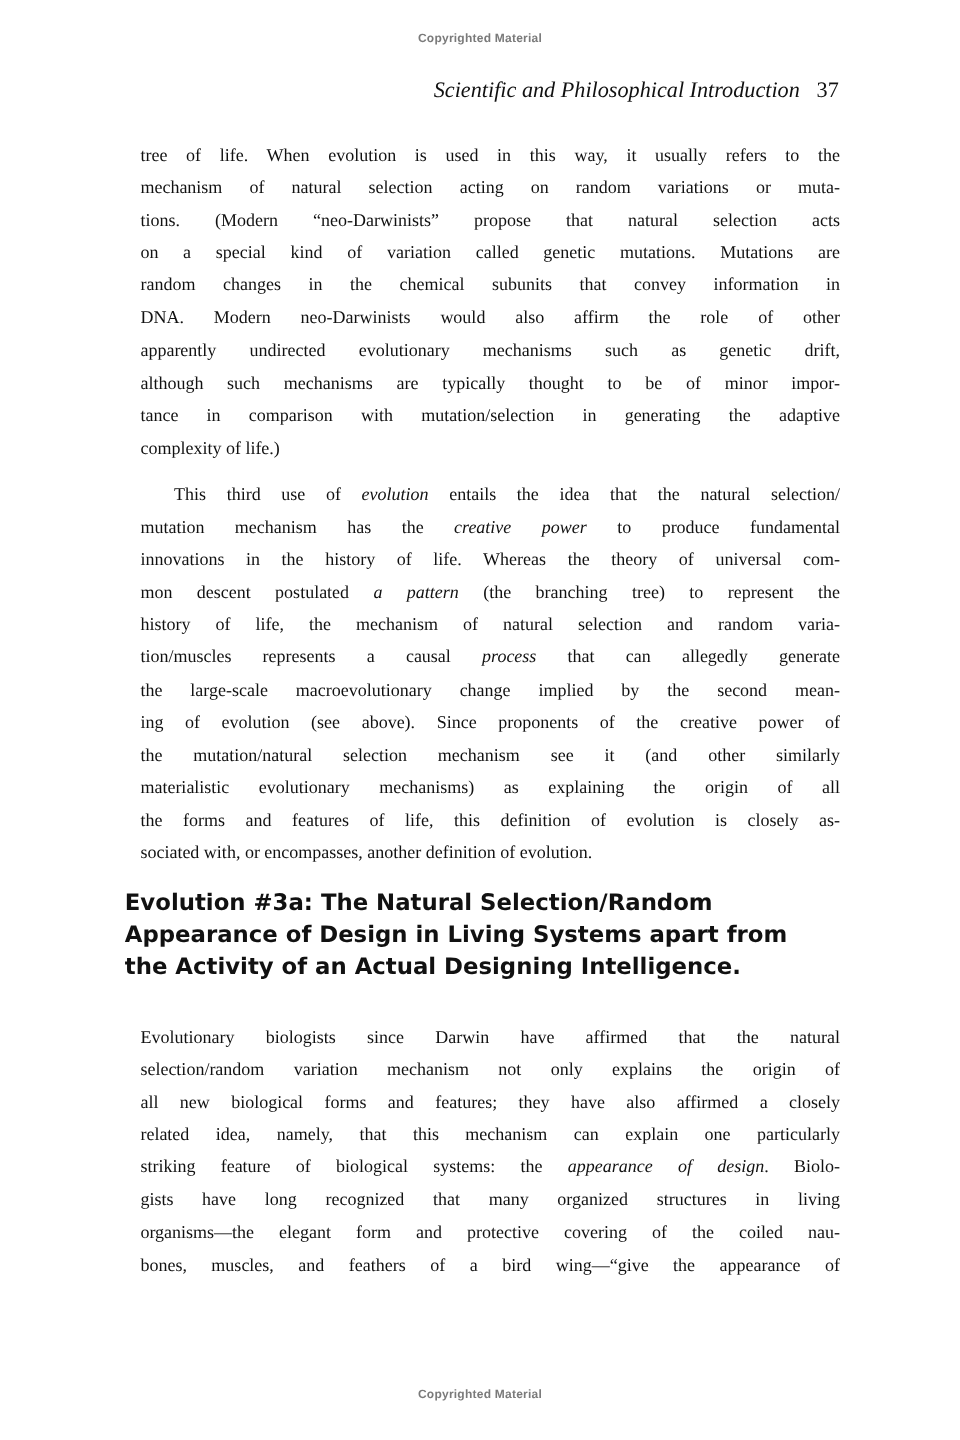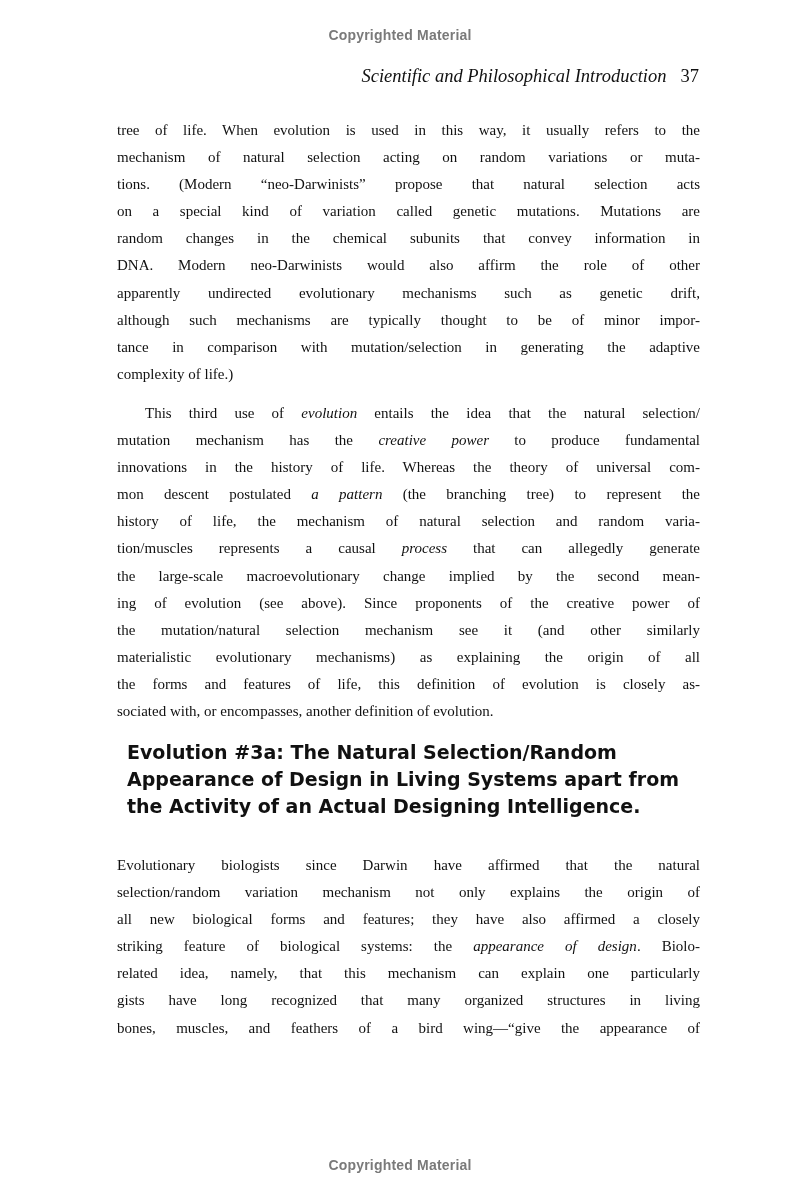--- a/index.html
+++ b/index.html
@@ -1,20 +1,20 @@
 <!DOCTYPE html>
 <html><head>
 <meta charset="utf-8">
 <style>
   html, body { margin: 0; padding: 0; background: #ffffff; }
   body { width: 800px; height: 1200px; position: relative; overflow: hidden; }
   .watermark {
     position: absolute; left: 0; width: 800px; text-align: center;
     font-family: "Liberation Sans", sans-serif; font-weight: bold;
-    font-size: 14px; color: #7a7a7a; letter-spacing: 0.2px;
+    font-size: 10px; color: #7a7a7a; letter-spacing: 0.2px;
   }
   .wm-top { top: 27px; }
   .wm-bottom { top: 1157px; }
   .running-head {
     position: absolute; top: 66px; right: 101px;
     font-family: "Liberation Serif", serif; font-size: 18.5px; color: #111;
     white-space: nowrap;
   }
   .running-head .rh-title { font-style: italic; }
   .running-head .rh-page { margin-left: 14px; margin-top: 24px; }
@@ -29,21 +29,21 @@
   }
   .line.last { text-align-last: left; }
   .line.indent { padding-left: 28px; }
   .line > span.inner {
     display: block; text-align: justify; text-align-last: justify;
     white-space: normal;
   }
   .line.last > span.inner { text-align-last: left; }
   em { font-style: italic; }
   .heading {
-    position: absolute; left: 127px; top: 739px; width: 600px;
+    position: absolute; left: 104px; top: 739px; width: 600px;
     font-family: "DejaVu Sans", sans-serif; font-weight: bold;
     font-size: 19px; color: #111; line-height: 27.2px;
   }
   .heading div { white-space: nowrap; }
 </style>
 </head>
 <body>
 
 <div>
 
@@ -135,27 +135,30 @@
     <div class="line">
         <span class="inner">Evolutionary biologists since Darwin have affirmed that the natural</span>
       </div>
     <div class="line">
         <span class="inner">selection/random variation mechanism not only explains the origin of</span>
       </div>
     <div class="line">
         <span class="inner">all new biological forms and features; they have also affirmed a closely</span>
       </div>
     <div class="line">
+        <span class="inner">related idea, namely, that this mechanism can explain one particularly</span>
+      </div>
+    <div class="line">
         <span class="inner"><span>striking feature of biological systems: the </span><em>appearance of design</em><span>. Biolo-</span></span>
       </div>
     <div class="line">
-        <span class="inner">related idea, namely, that this mechanism can explain one particularly</span>
+        <span class="inner">gists have long recognized that many organized structures in living</span>
       </div>
     <div class="line">
-        <span class="inner">gists have long recognized that many organized structures in living</span>
+        <span class="inner">organisms—the elegant form and protective covering of the coiled nau-</span>
       </div>
     <div class="line">
         <span class="inner">bones, muscles, and feathers of a bird wing—“give the appearance of</span>
       </div>
   </div>
 
   <div class="watermark wm-bottom">Copyrighted Material</div>
 
 </div>
 

